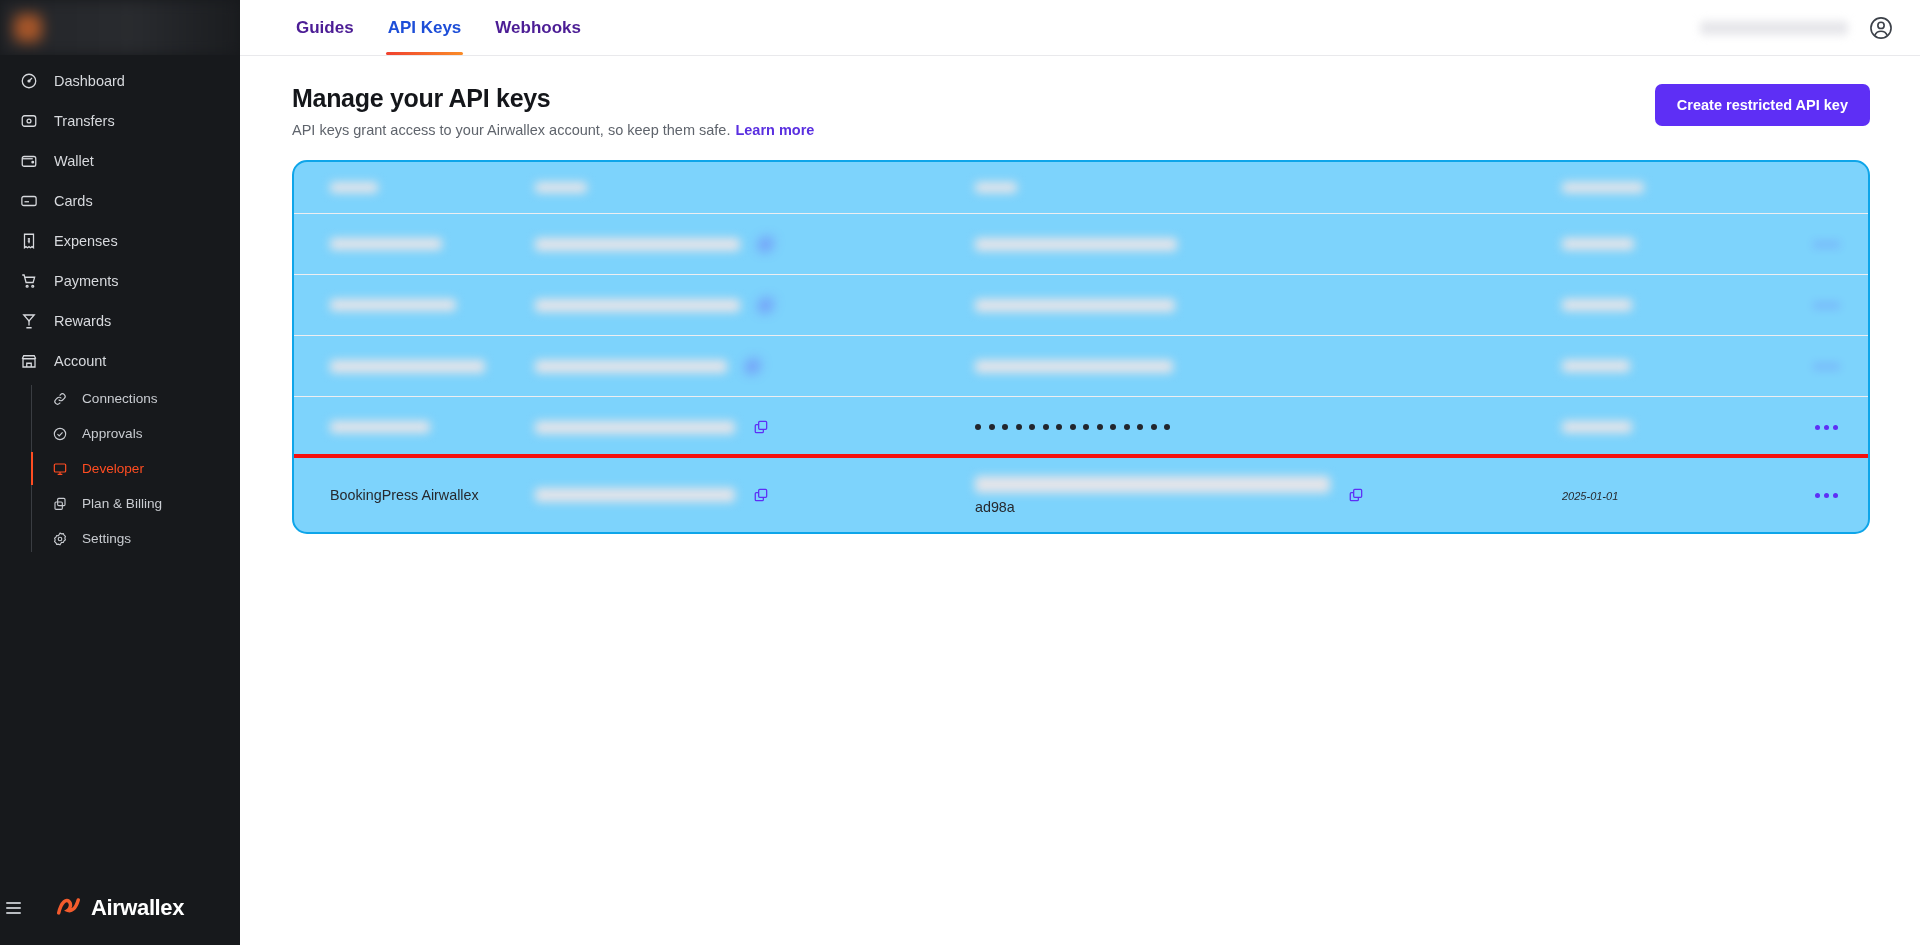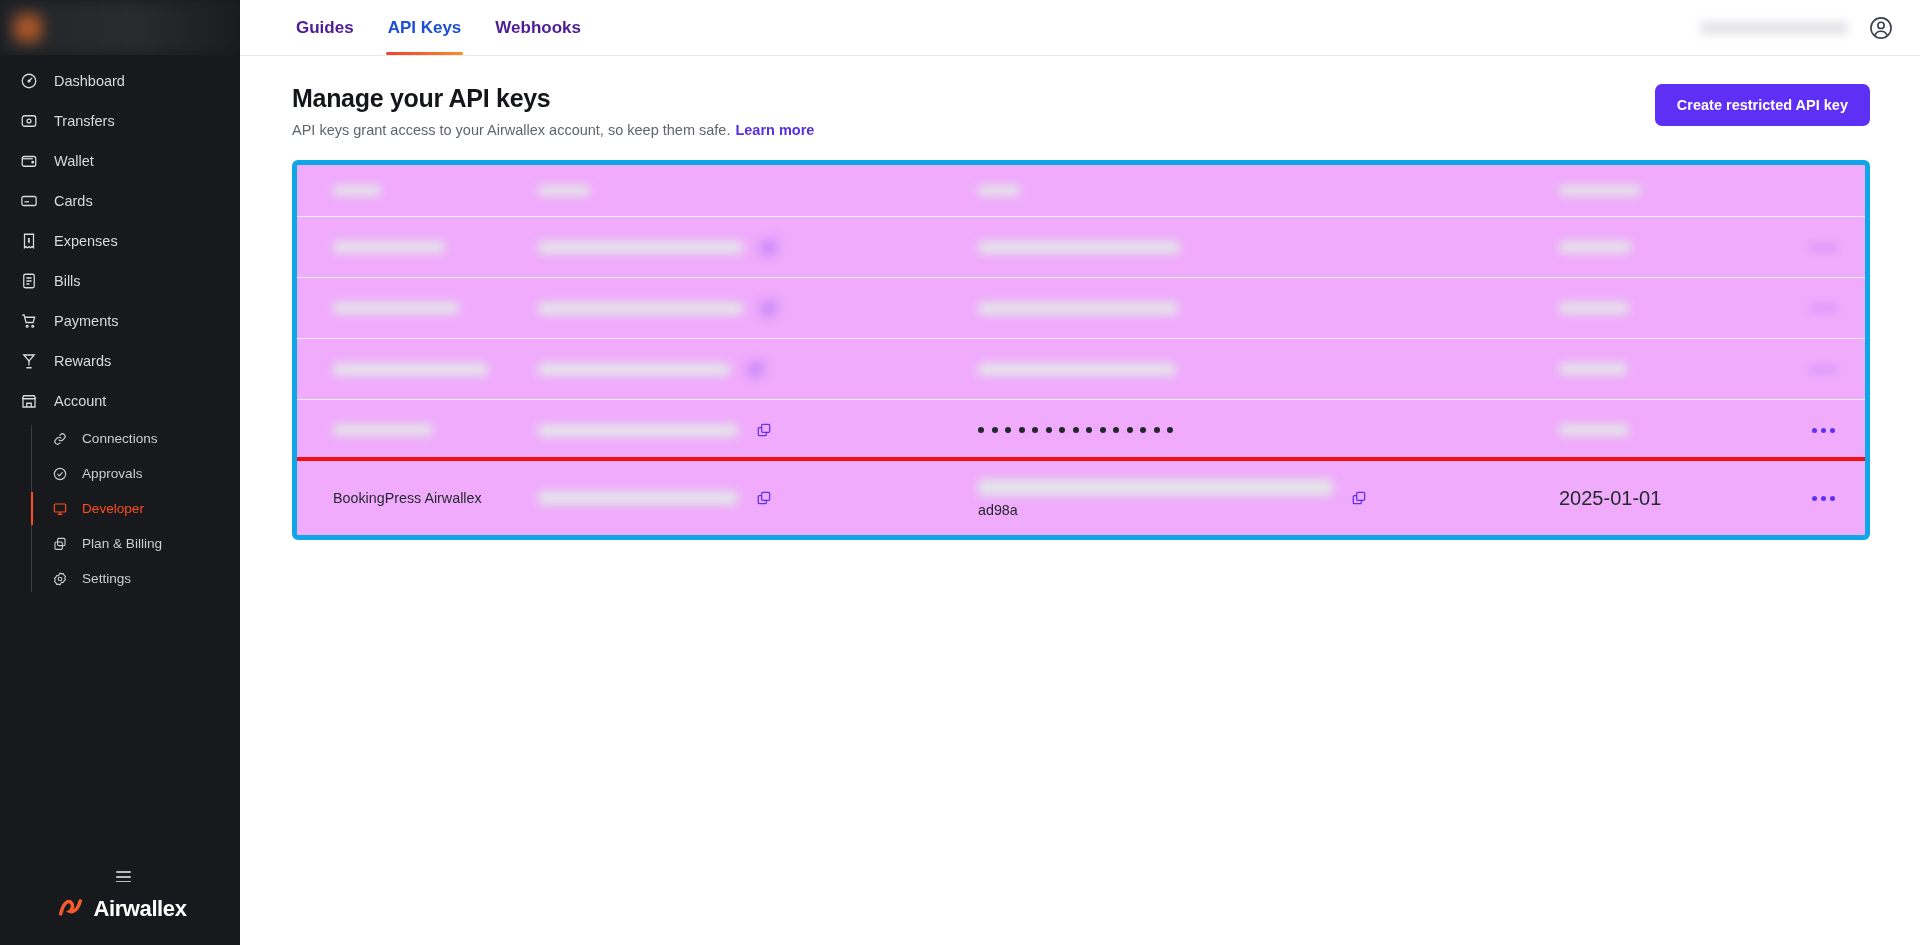--- a/index.html
+++ b/index.html
@@ -97,22 +97,21 @@
     left: 0; top: 1px; bottom: 1px;
     width: 2px;
     background: #ff4d22;
   }
 
   .sidebar-footer {
     height: 74px;
     display: flex;
     align-items: center;
     padding-left: 6px;
-    gap: 14px;
-    flex-direction: column;
+    gap: 36px;
   }
   .hamburger { display: flex; flex-direction: column; gap: 3px; cursor: pointer; }
   .hamburger span { width: 15px; height: 1.8px; background: #b9bcc1; border-radius: 1px; }
   .brand { display: flex; align-items: center; gap: 8px; }
   .brand-name {
     color: #ffffff;
     font-size: 22px;
     font-weight: bold;
     letter-spacing: -.4px;
   }
@@ -200,43 +199,43 @@
     font-size: 14.5px;
     font-weight: bold;
     padding: 13px 22px;
     cursor: pointer;
     font-family: "Liberation Sans", sans-serif;
     white-space: nowrap;
   }
 
   
   .table-card {
-    border: 5px solid #0ea5e9;
-    border-radius: 6px;
-    background: #f0abfc;
+    border: 2px solid #0ea5e9;
+    border-radius: 15px;
+    background: #7dd3fc;
     overflow: hidden;
   }
   .trow {
     display: flex;
     align-items: center;
     min-height: 61px;
     border-bottom: 1px solid #eeeef1;
     padding: 0 28px 0 36px;
   }
   .trow:last-child { border-bottom: none; }
   .thead { min-height: 52px; border-bottom: 1px solid #eeeef1; }
 
   .c-name   { width: 205px; flex: 0 0 205px; }
   .c-id     { width: 440px; flex: 0 0 440px; display: flex; align-items: center; gap: 18px; }
   .c-key    { flex: 1 1 auto; display: flex; align-items: center; gap: 18px; min-width: 0; }
   .c-date   { width: 200px; flex: 0 0 200px; }
   .c-menu   { width: 78px; flex: 0 0 78px; display: flex; justify-content: flex-end; }
 
   .cell-text { font-size: 14.3px; color: #26292e; }
-  .cell-date { font-size: 20px; color: #26292e; }
+  .cell-date { font-size: 11px; color: #26292e; font-style: italic; }
 
   .blurtxt {
     border-radius: 4px;
     background: #e4e4e9;
     filter: blur(5px);
   }
   .blur-strong { filter: blur(6px); }
 
   .copy-btn { cursor: pointer; display: inline-flex; flex: 0 0 auto; }
 
@@ -336,29 +335,20 @@
       <div class="nav-item">
         <span class="ico">
           <svg width="18" height="18" viewBox="0 0 24 24" fill="none" stroke="#d7d9dd" stroke-width="1.7">
             <path d="M6 3h12v18l-2-1.5L14 21l-2-1.5L10 21 8 19.5 6 21z"></path>
               <path d="M12 8v7M10.3 9.3h3M10.3 12.3h3"></path>
           </svg>
         </span>
         <span>Expenses</span>
       </div>
 
-      <div class="nav-item">
-        <span class="ico">
-          <svg width="18" height="18" viewBox="0 0 24 24" fill="none" stroke="#d7d9dd" stroke-width="1.7">
-            <rect x="5" y="3" width="14" height="18" rx="2"></rect>
-              <path d="M8.5 8h7M8.5 12h7M8.5 16h4"></path>
-          </svg>
-        </span>
-        <span>Bills</span>
-      </div>
 
       <div class="nav-item">
         <span class="ico">
           <svg width="18" height="18" viewBox="0 0 24 24" fill="none" stroke="#d7d9dd" stroke-width="1.7">
             <path d="M3 4h2.5l2.6 10h9.4l2-7H7"></path>
               <circle cx="9.5" cy="19" r="1.3"></circle>
               <circle cx="17" cy="19" r="1.3"></circle>
           </svg>
         </span>
         <span>Payments</span>

